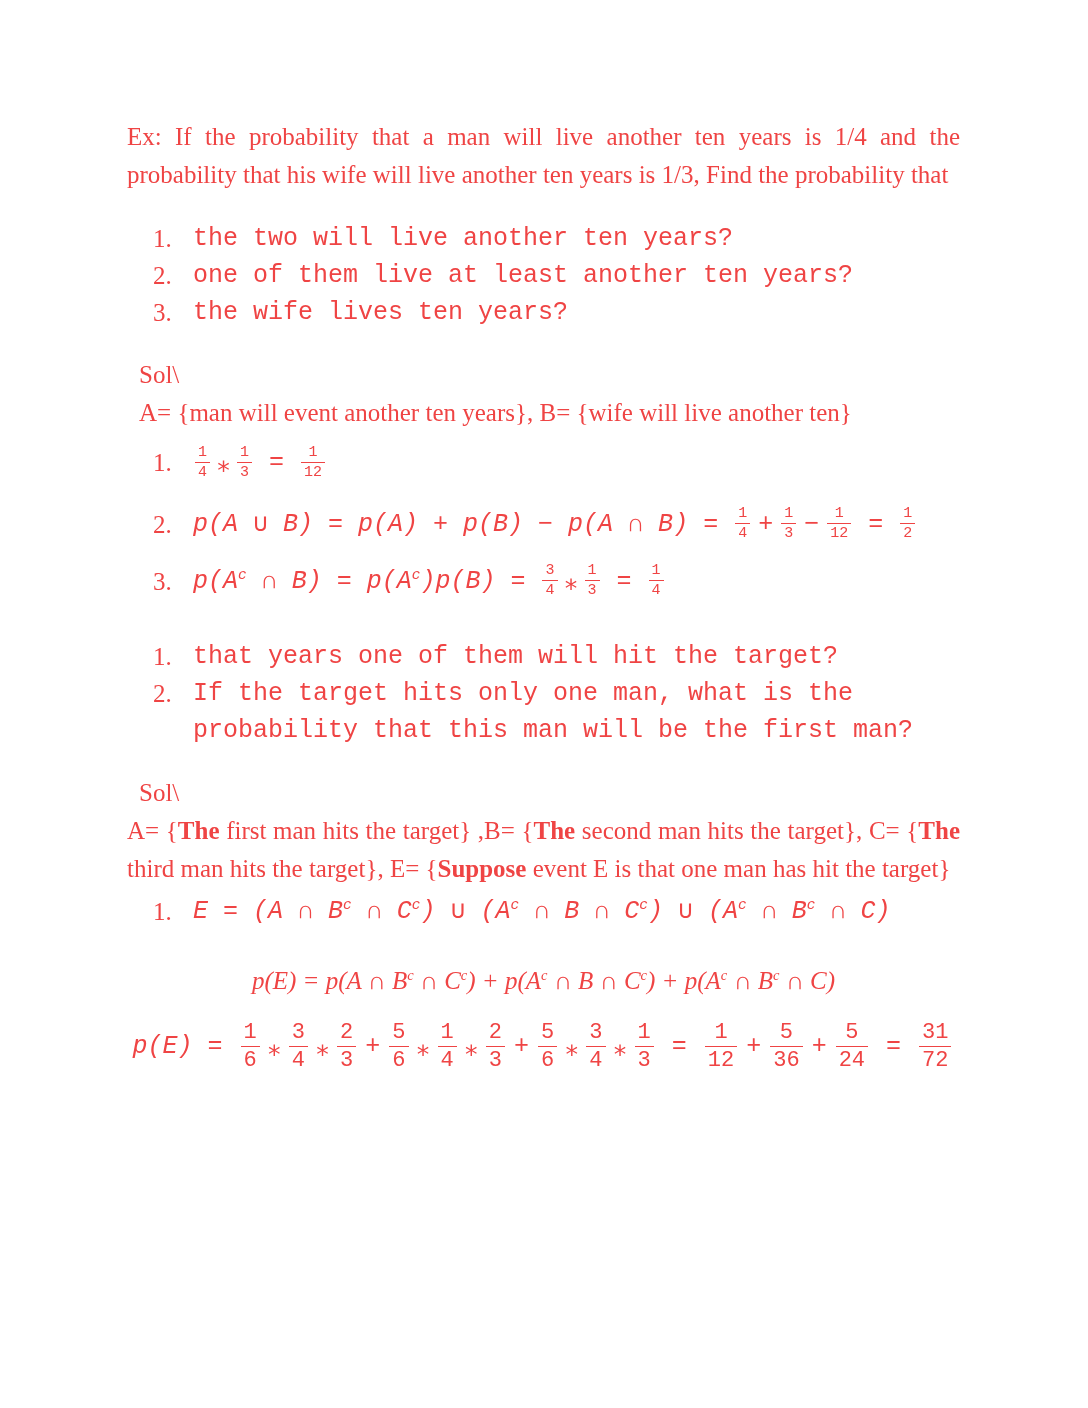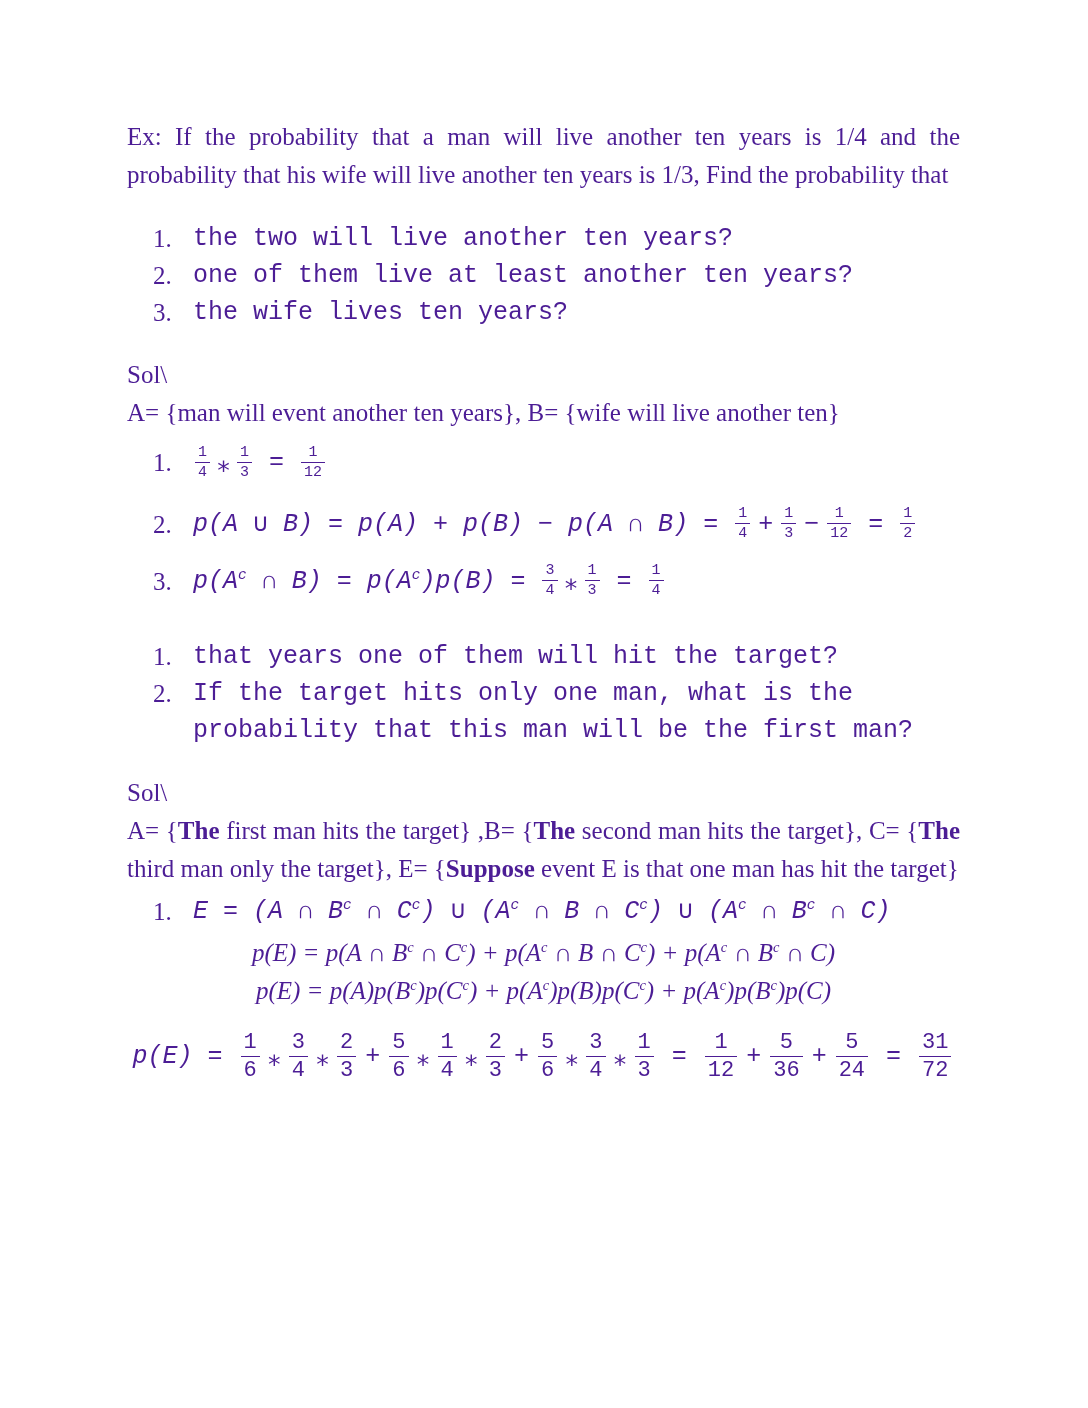--- a/index.html
+++ b/index.html
@@ -1,41 +1,41 @@
 <!DOCTYPE html>
 <html><head>
 <meta charset="utf-8">
 <style>
   html,body { margin:0; padding:0; background:#ffffff; }
   .page {
     position:relative;
     width:1088px; height:1408px;
     box-sizing:border-box;
     background:#ffffff;
-    color:#4c1d95;
+    color:#ef4444;
     font-family:"Liberation Serif","DejaVu Serif",serif;
     font-size:25px;
     padding:118px 128px 0 127px;
     overflow:hidden;
   }
   .para { margin:0 0 26px 0; line-height:38px; }
   .jst  { text-align:justify; }
-  .line { line-height:38px; }
+  .line { line-height:38px;margin-left:12px; }
   .qlist { margin:0 0 25px 0; }
   .li { display:flex; padding-left:26px; }
   .qlist .li { line-height:37px; }
   .no { width:40px; flex:none; font-style:normal; }
   .li-text { flex:1;font-family:Liberation Mono, monospace; }
   .math { font-style:italic; }
   .nowrap { white-space:nowrap; }
   .steps { margin:2px 0 24px 0; }
   .steps .li { line-height:57px; }
   .steps .li-text { white-space:nowrap; }
   .mathrow { line-height:44px; }
-  .mline { text-align:center; line-height:38px; white-space:nowrap; }
+  .mline { text-align:center; line-height:38px; white-space:nowrap;margin-top:28px; }
   .dline { line-height:82px; margin-top:6px;font-family:Liberation Mono, monospace; }
   .frac {
     display:inline-block; vertical-align:middle; text-align:center;
     font-style:normal; font-size:15px; line-height:1.15; margin:0 2px;
   }
   .frac .num { display:block; border-bottom:1.5px solid currentColor; padding:0 3px 1px 3px; }
   .frac .den { display:block; padding:1px 3px 0 3px; }
   .dfrac { font-size:22px; margin:0 3px; }
   .op { font-style:normal; margin:0 6px; }
   .ast { vertical-align:-0.18em; margin:0 4px; }
@@ -90,23 +90,22 @@
         <span class="li-text">that years one of them will hit the target?</span>
       </div>
       <div class="li">
         <span class="no">2.</span>
         <span class="li-text">If the target hits only one man, what is the probability that this man will be the first man?</span>
       </div>
     </div>
 
   <div class="line">Sol\</div>
 
-  <p class="para jst" style="margin-bottom:2px"><span>A= {</span><span class="b">The</span><span> first man hits the target} ,B= {</span><span class="b">The</span><span> second man hits the target}, C= {</span><span class="b">The</span><span> third man only the target}, E= {</span><span class="b">Suppose</span><span> event E is that one man has hit the target}</span></p>
+  <p class="para jst" style="margin-bottom:2px"><span>A= {</span><span class="b">The</span><span> first man hits the target} ,B= {</span><span class="b">The</span><span> second man hits the target}, C= {</span><span class="b">The</span><span> third man hits the target}, E= {</span><span class="b">Suppose</span><span> event E is that one man has hit the target}</span></p>
 
   <div class="li math mathrow">
     <span class="no">1.</span>
     <span class="li-text nowrap"><span>E = (A ∩ B</span><sup>c</sup><span> ∩ C</span><sup>c</sup><span>) ∪ (A</span><sup>c</sup><span> ∩ B ∩ C</span><sup>c</sup><span>) ∪ (A</span><sup>c</sup><span> ∩ B</span><sup>c</sup><span> ∩ C)</span></span>
   </div>
   <div class="mline math"><span>p(E) = p(A ∩ B</span><sup>c</sup><span> ∩ C</span><sup>c</sup><span>) + p(A</span><sup>c</sup><span> ∩ B ∩ C</span><sup>c</sup><span>) + p(A</span><sup>c</sup><span> ∩ B</span><sup>c</sup><span> ∩ C)</span></div>
-  <div class="mline math"><span>p(E) = p(A)p(B</span><sup>c</sup><span>)p(C</span><sup>c</sup><span>) + p(A</span><sup>c</sup><span>)p(B)p(C</span><sup>c</sup><span>) + p(A</span><sup>c</sup><span>)p(B</span><sup>c</sup><span>)p(C)</span></div>
   <div class="mline math dline"><span>p(E) = </span><span class="frac dfrac"><span class="num">1</span><span class="den">6</span></span><span class="op ast">∗</span><span class="frac dfrac"><span class="num">3</span><span class="den">4</span></span><span class="op ast">∗</span><span class="frac dfrac"><span class="num">2</span><span class="den">3</span></span><span class="op">+</span><span class="frac dfrac"><span class="num">5</span><span class="den">6</span></span><span class="op ast">∗</span><span class="frac dfrac"><span class="num">1</span><span class="den">4</span></span><span class="op ast">∗</span><span class="frac dfrac"><span class="num">2</span><span class="den">3</span></span><span class="op">+</span><span class="frac dfrac"><span class="num">5</span><span class="den">6</span></span><span class="op ast">∗</span><span class="frac dfrac"><span class="num">3</span><span class="den">4</span></span><span class="op ast">∗</span><span class="frac dfrac"><span class="num">1</span><span class="den">3</span></span><span> = </span><span class="frac dfrac"><span class="num">1</span><span class="den">12</span></span><span class="op">+</span><span class="frac dfrac"><span class="num">5</span><span class="den">36</span></span><span class="op">+</span><span class="frac dfrac"><span class="num">5</span><span class="den">24</span></span><span> = </span><span class="frac dfrac"><span class="num">31</span><span class="den">72</span></span></div>
 
 </div>
 
 </body></html>

